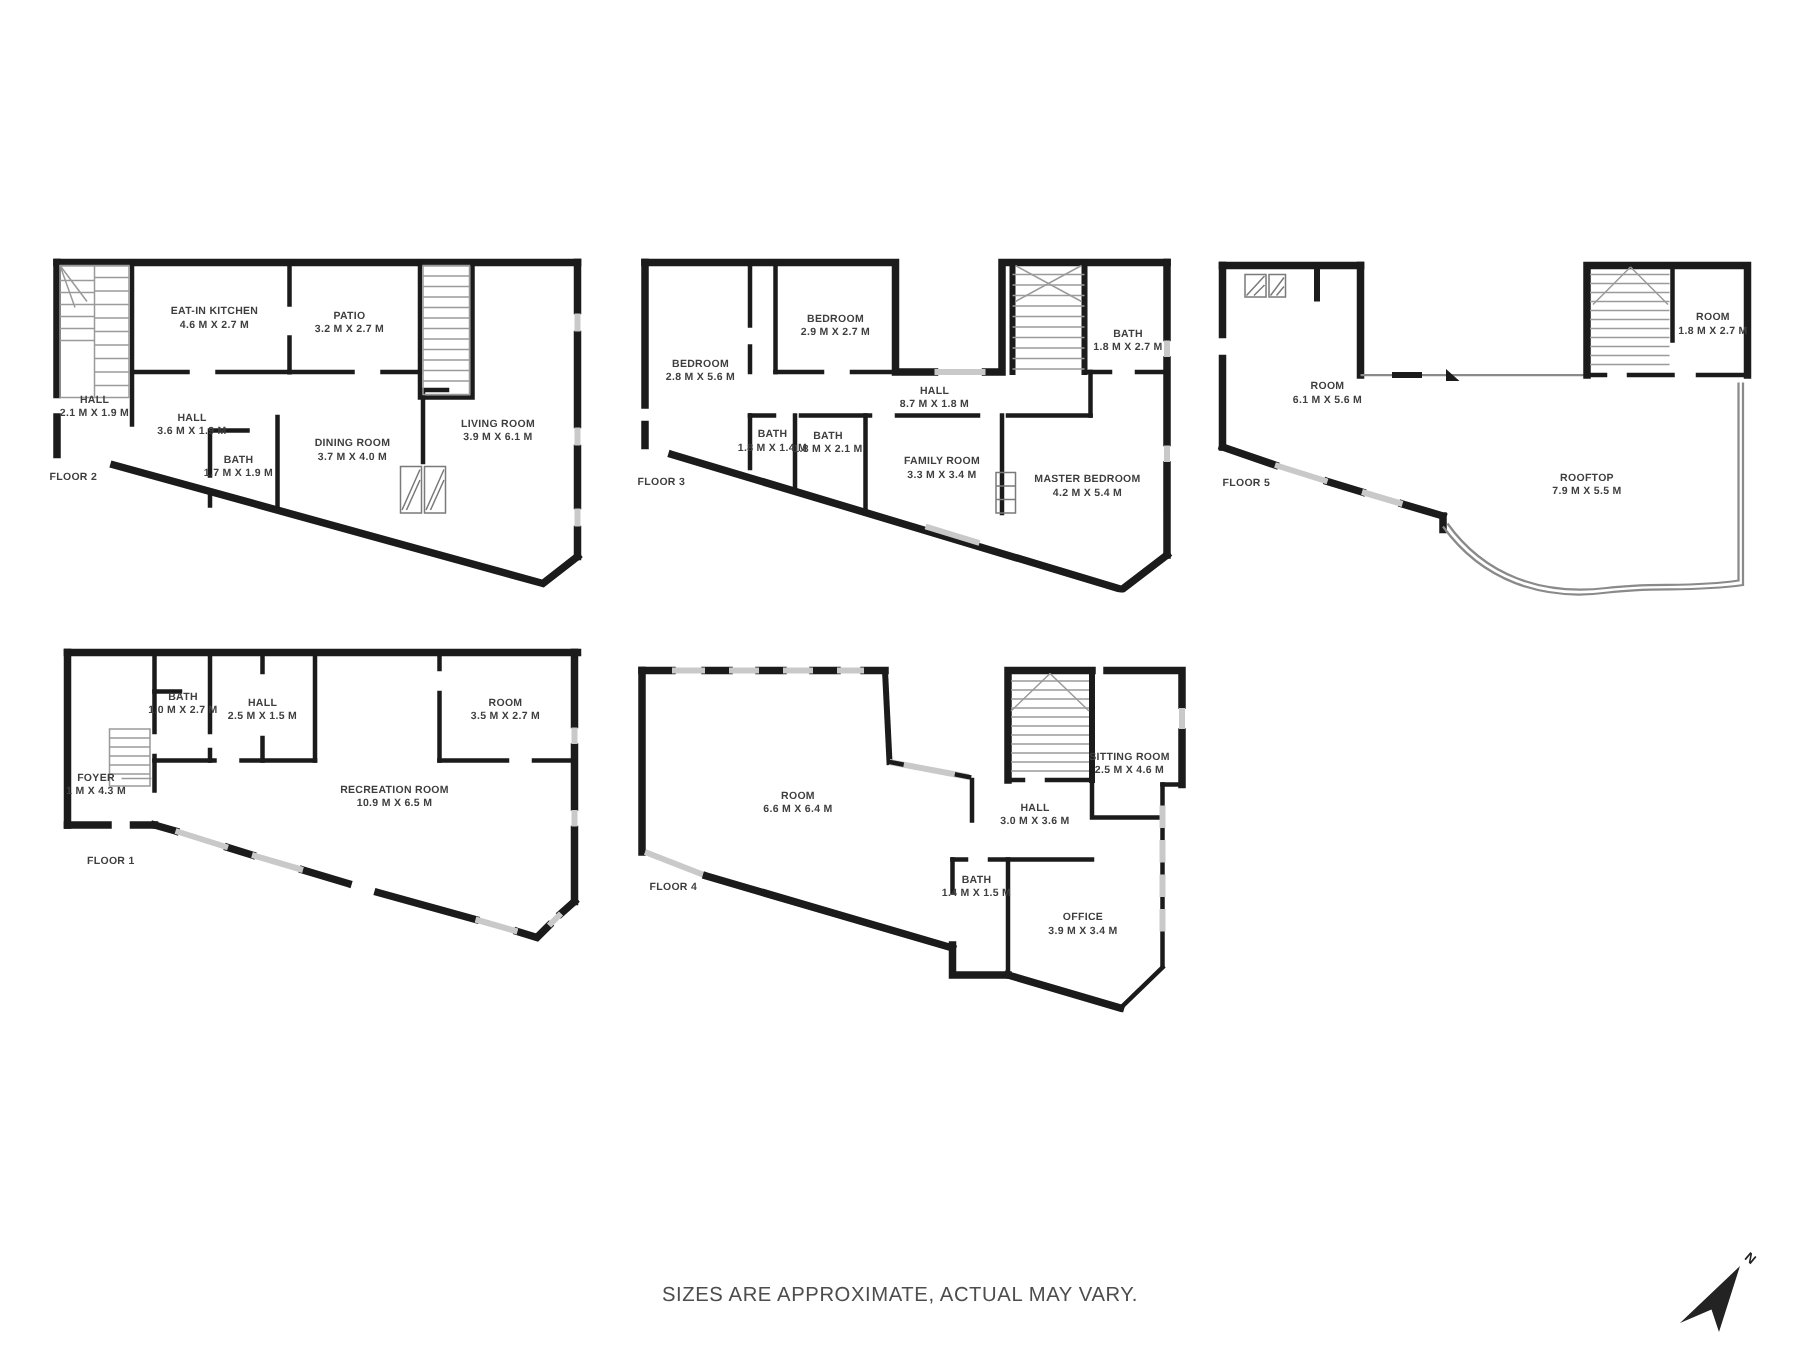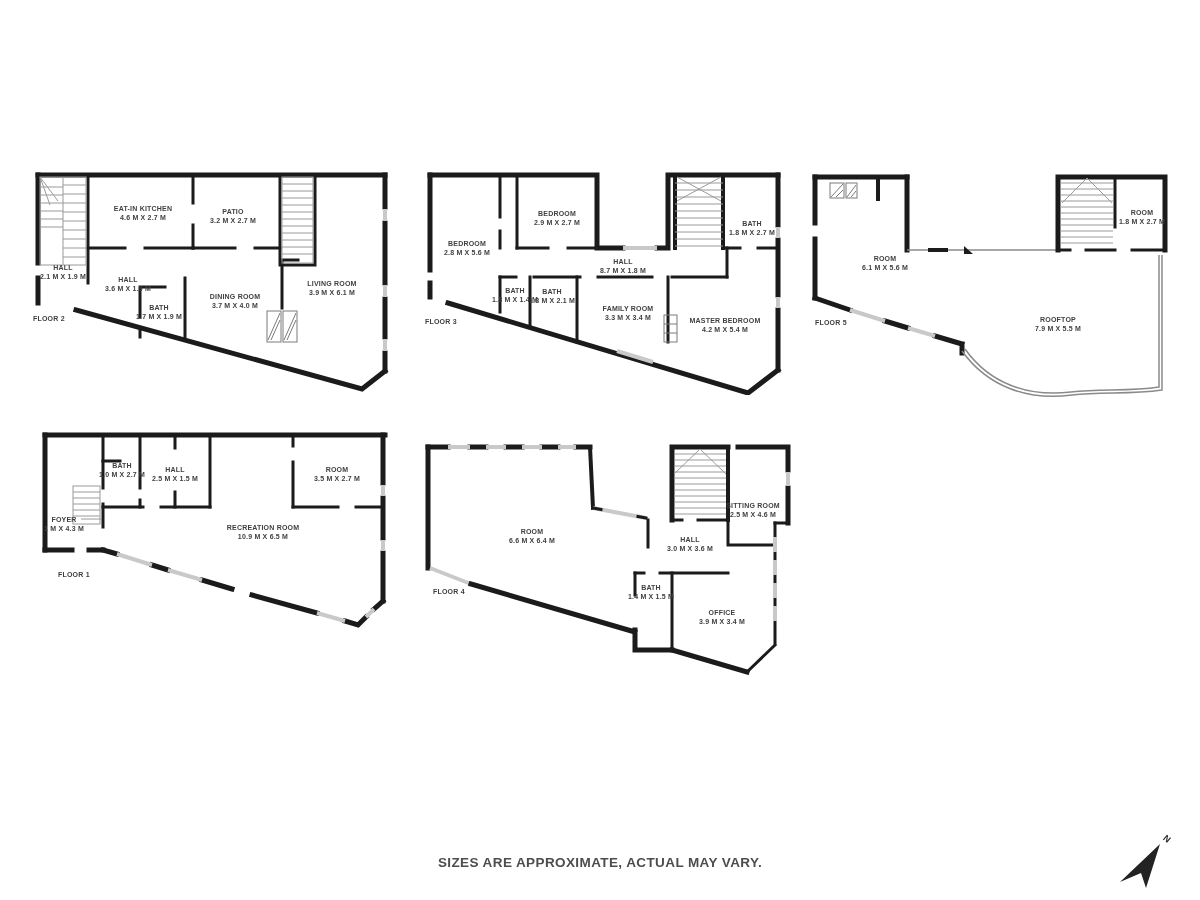--- a/index.html
+++ b/index.html
@@ -14,21 +14,21 @@
   .thin{stroke:#9a9a9a;stroke-width:1;fill:none;}
   .rail{stroke:#8a8a8a;stroke-width:1.5;fill:none;}
   .hatch{stroke:#7a7a7a;stroke-width:1;fill:none;}
   .room-label{position:absolute;transform:translate(-50%,-50%);text-align:center;
       font-size:7px;font-weight:bold;color:#3f3f3f;letter-spacing:.2px;line-height:1.35;
       white-space:nowrap;}
   .room-label span{display:block;}
   .floor-label{position:absolute;font-size:7px;font-weight:bold;color:#3f3f3f;
       letter-spacing:.2px;white-space:nowrap;}
   .footer{position:absolute;left:0;right:0;top:855px;text-align:center;
-      font-size:13.5px;font-weight:bold;color:#4d4d4d;letter-spacing:.4px;}
+      font-size:13.5px;font-weight:normal;color:#4d4d4d;letter-spacing:.4px;}
   .compass{position:absolute;left:1112px;top:820px;width:75px;height:72px;}
 </style>
 </head>
 <body>
 
 <div id="page">
 
   <div class="floor" style="left:30px;top:165px;width:365px;height:235px;">
     <svg width="365" height="235">
       <path class="w5" d="M8,10 H355"></path>

